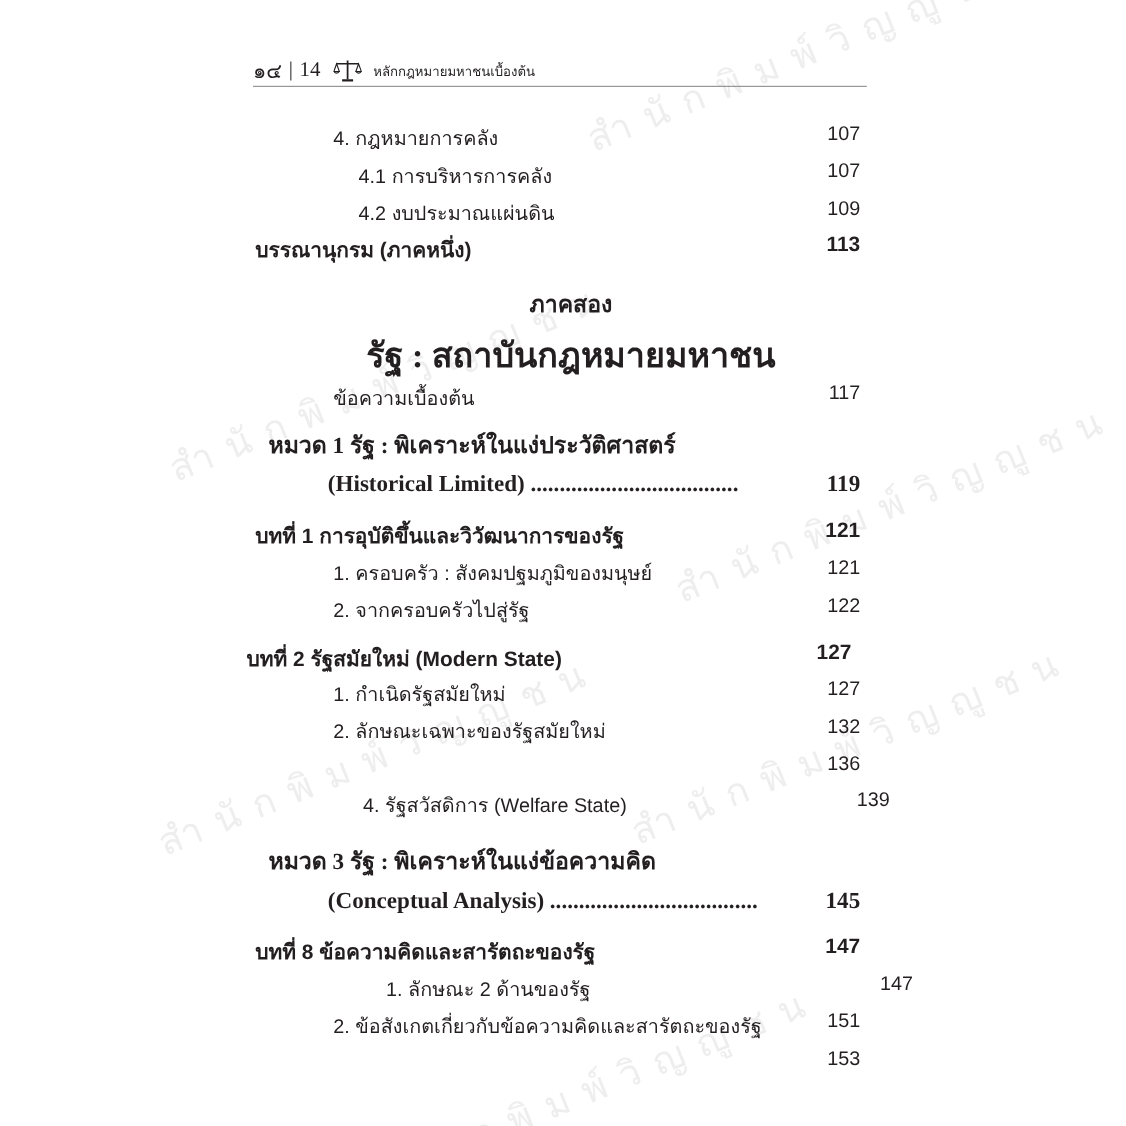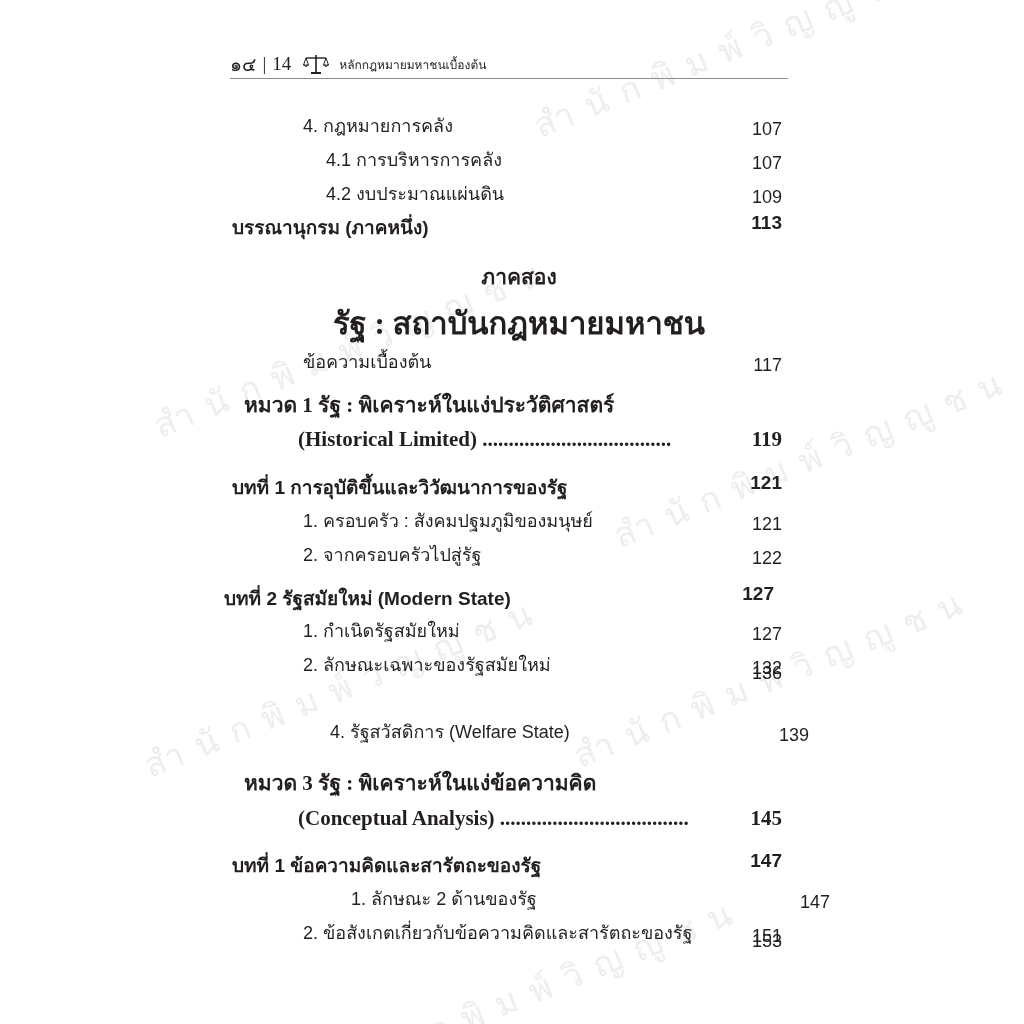--- a/index.html
+++ b/index.html
@@ -20,21 +20,21 @@
   .header .sep { font-family: "Liberation Serif", serif; font-size: 19px; margin: 0 6px; }
   .header .pg-num { font-family: "Liberation Serif", serif; font-size: 19px; }
   .header .scale { width: 26px; height: 22px; margin: 0 10px 0 12px; }
   .header .title { font-family: "Liberation Sans", sans-serif; font-size: 12px; }
 
   .toc { position: absolute; left: 0; top: 0; width: 1024px; z-index: 1; }
   .row { position: absolute; display: flex; align-items: baseline; }
   .row .label { white-space: nowrap; }
   .row .page { position: absolute; right: 0; white-space: nowrap; }
 
-  .sub  { font-family: "Liberation Sans", sans-serif; font-size: 18px; align-items: flex-end; }
+  .sub  { font-family: "Liberation Sans", sans-serif; font-size: 18px; }
   .bold { font-family: "Liberation Sans", sans-serif; font-size: 19px; font-weight: bold; }
   .part { font-family: "Liberation Serif", serif; font-size: 21px; font-weight: bold; margin-left: 12px; }
   .dots { font-family: "Liberation Serif", serif; font-size: 21px; font-weight: bold; }
 </style>
 </head>
 <body>
 
 <div class="watermark" style="left:520px; top:20px;">สำนักพิมพ์วิญญูชน</div>
 <div class="watermark" style="left:140px; top:320px;">สำนักพิมพ์วิญญูชน</div>
 <div class="watermark" style="left:600px; top:430px;">สำนักพิมพ์วิญญูชน</div>
@@ -126,21 +126,21 @@
     <span class="page">139</span>
   </div>
 
   <div class="part" style="position:absolute; left:232px; top:766px;">หมวด 3 รัฐ : พิเคราะห์ในแง่ข้อความคิด</div>
   <div class="row dots" style="left:298px; top:806px; width:484px;">
     <span class="label">(Conceptual Analysis) ....................................</span>
     <span class="page">145</span>
   </div>
 
   <div class="row bold" style="left:232px; top:850px; width:550px;">
-    <span class="label">บทที่ 1 ข้อความคิดและสารัตถะของรัฐ</span>
+    <span class="label">บทที่ 8 ข้อความคิดและสารัตถะของรัฐ</span>
     <span class="page">147</span>
   </div>
   <div class="row sub" style="left:303px; top:884px; width:479px;margin-left:48px;">
     <span class="label">1. ลักษณะ 2 ด้านของรัฐ</span>
     <span class="page">147</span>
   </div>
   <div class="row sub" style="left:303px; top:918px; width:479px;">
     <span class="label">2. ข้อสังเกตเกี่ยวกับข้อความคิดและสารัตถะของรัฐ</span>
     <span class="page">151</span>
   </div>

